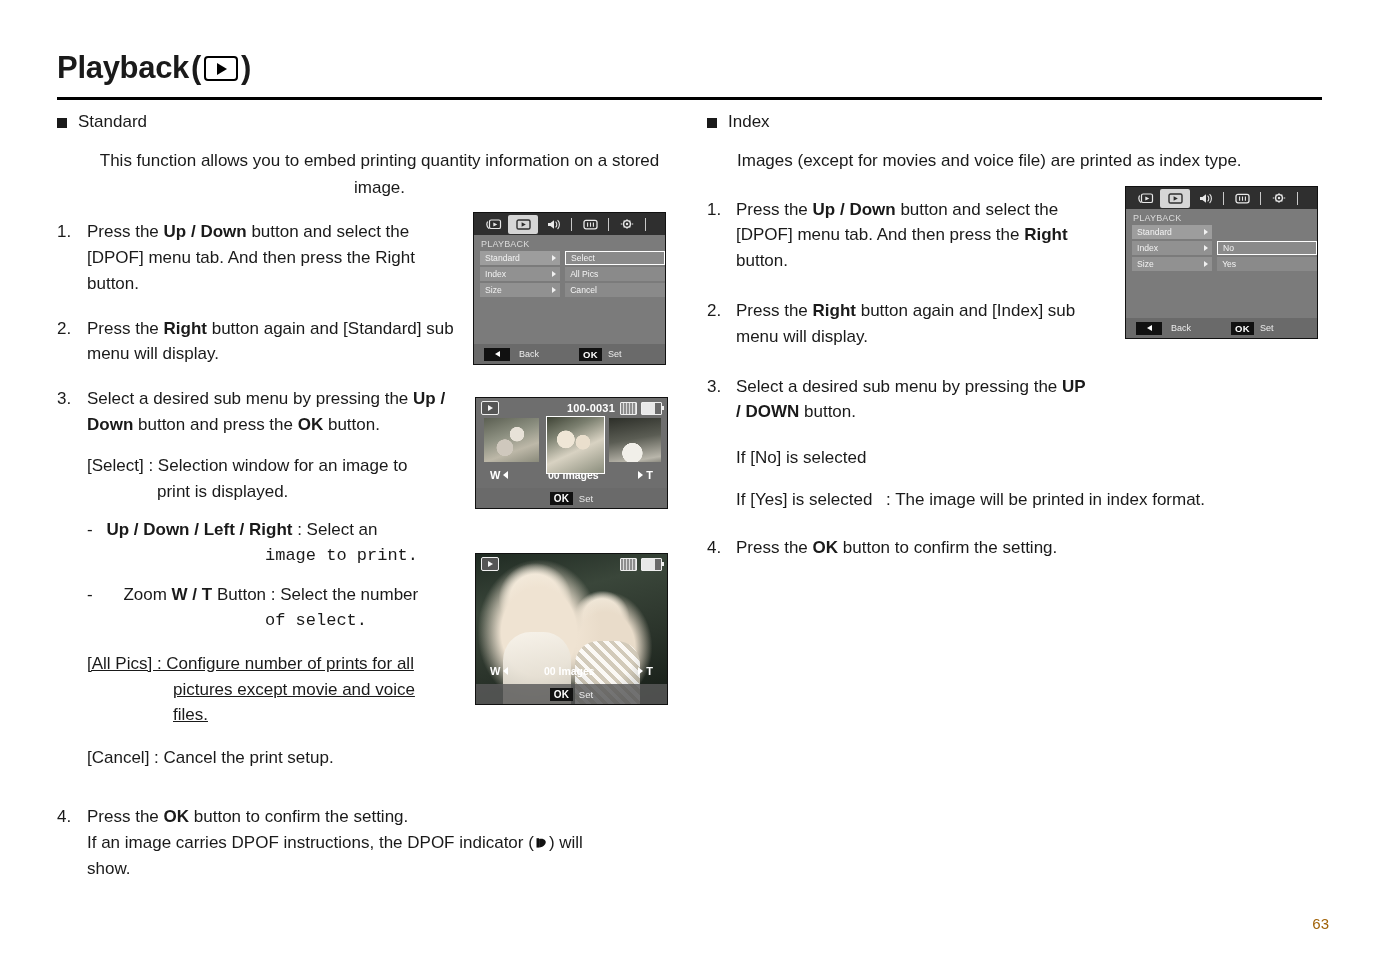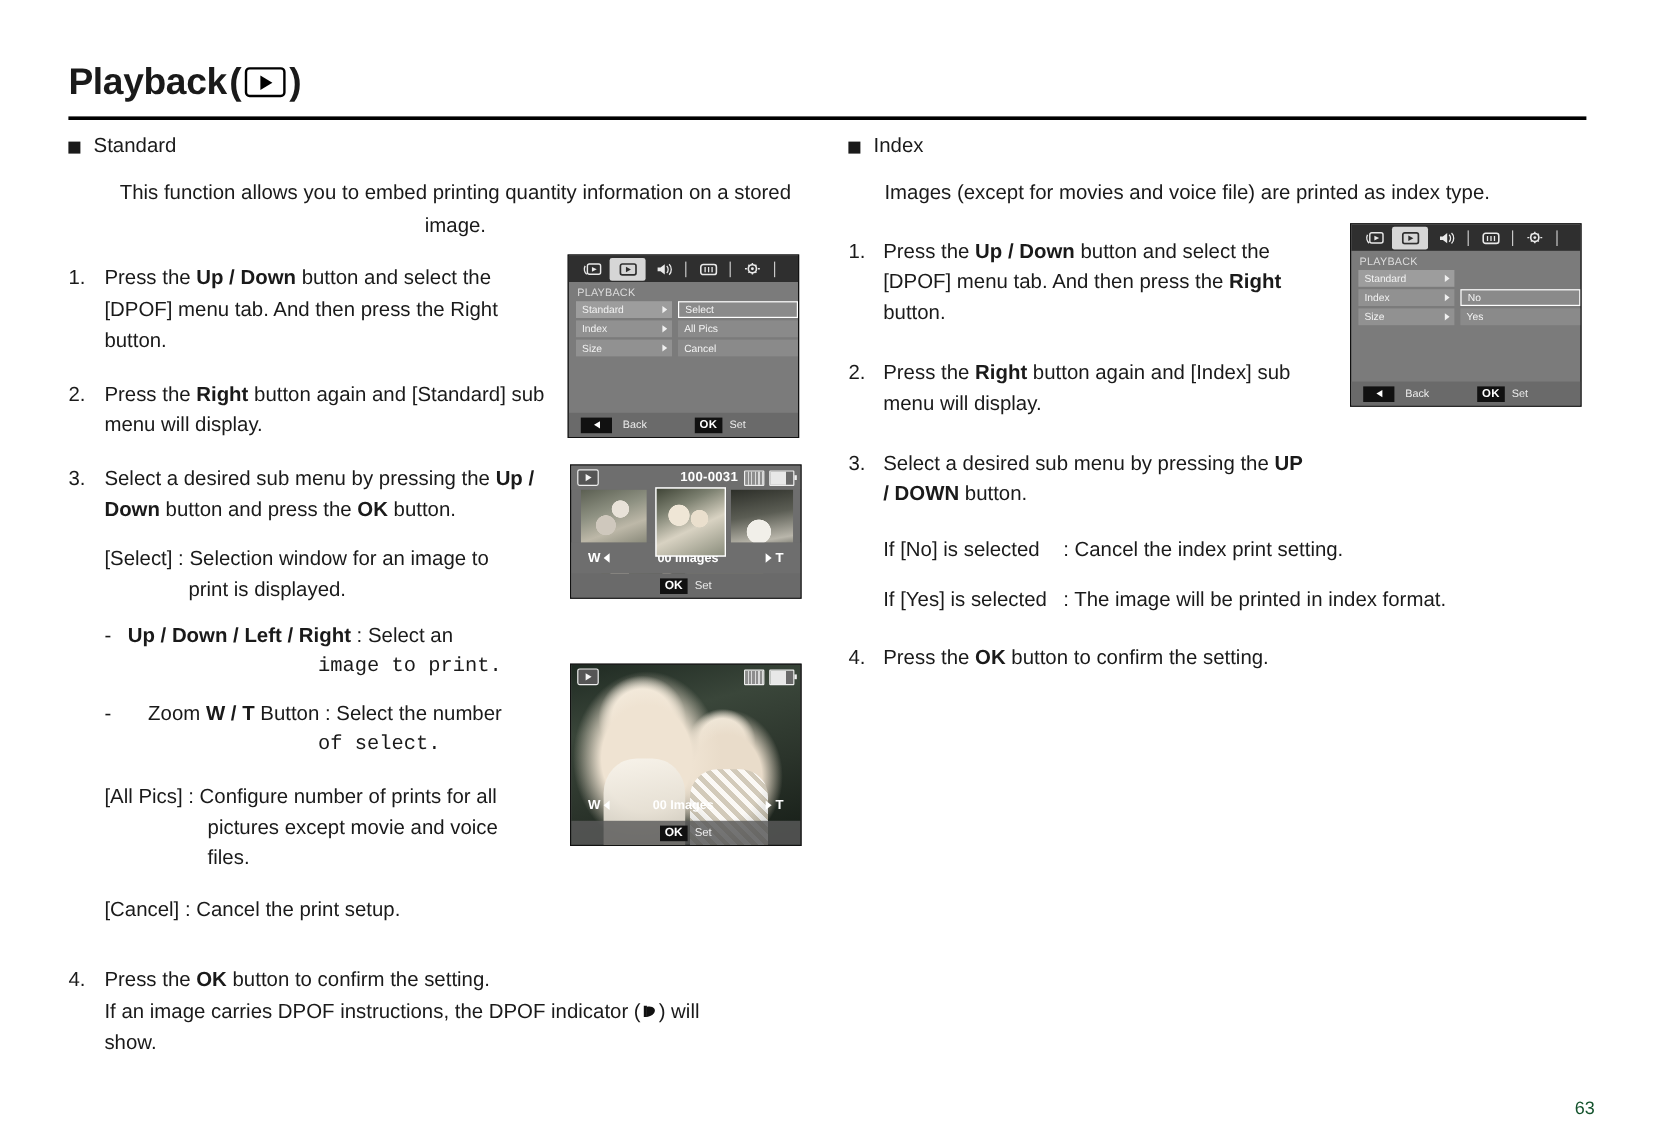--- a/index.html
+++ b/index.html
@@ -119,21 +119,21 @@
     border-top:3.5px solid transparent;border-bottom:3.5px solid transparent;
   }
   .botbar .back{margin-left:9px;}
   .botbar .okbtn{
     margin-left:40px;background:#111;color:#fff;font-weight:bold;font-size:9.5px;
     padding:1px 4px;letter-spacing:.3px;
   }
   .botbar .set{margin-left:6px;}
 
   
-  .lcd.s2{left:475px;top:387px;height:112px;background:#6e6e6e;}
+  .lcd.s2{left:475px;top:397px;height:112px;background:#6e6e6e;}
   .thumb-top{
     height:20px;display:flex;align-items:center;background:#6e6e6e;
     padding:0 5px;font-size:10px;color:#fff;font-weight:bold;
   }
   .pbicon{
     width:16px;height:12px;border:1.4px solid #f0f0f0;border-radius:2px;
     display:flex;align-items:center;justify-content:center;background:#555;
   }
   .pbicon:after{
     content:"";width:0;height:0;border-left:5px solid #f5f5f5;
@@ -194,21 +194,21 @@
   .ov-wt .t{margin-right:14px;display:flex;align-items:center;gap:3px;}
   .ov-wt .t:before{content:"";width:0;height:0;border-left:5px solid transparent;border-top:4px solid transparent;border-bottom:4px solid transparent;box-shadow:none;}
   .ov-wt .t .tri{width:0;height:0;border-left:5px solid #fff;border-top:4px solid transparent;border-bottom:4px solid transparent;}
   .ov-set{
     position:absolute;left:0;bottom:0;width:100%;height:20px;background:rgba(90,90,90,.82);
     display:flex;align-items:center;justify-content:center;font-size:9.5px;color:#eee;z-index:4;
   }
   .ov-set .okbtn{background:#111;color:#fff;font-weight:bold;padding:1px 4px;font-size:10px;}
   .ov-set .set{margin-left:6px;}
 
-  .pageno{position:absolute;right:52px;bottom:22px;font-size:15px;color:#14532d;}
+  .pageno{position:absolute;right:52px;bottom:22px;font-size:15px;color:#a16207;}
 </style>
 </head>
 <body>
 
 <div class="page">
 
   <div class="header">
     <div class="title">
       <span>Playback</span>
       <span>(</span>
@@ -250,21 +250,21 @@
           <b style="margin-left:9px;text-align:right;">Up / Down / Left / Right</b><span> : Select an</span>
           <span class="hang4">image to print.</span>
         </div>
 
         <div class="dash">
           <span>-</span>
           <span style="margin-left:26px;">Zoom </span><b>W / T</b><span> Button : Select the number</span>
           <span class="hang4">of select.</span>
         </div>
 
-        <div class="sub" style="margin-top:17px;">
+        <div class="sub" style="margin-top:17px;text-decoration:underline;">
           <span class="hang">[All Pics] : Configure number of prints for all</span>
           <span class="hang5">pictures except movie and voice</span>
           <span class="hang5">files.</span>
         </div>
 
 
         <div class="sub" style="margin-top:17px;">
           <span class="hang">[Cancel] : Cancel the print setup.</span>
         </div>
       </li>
@@ -301,21 +301,20 @@
       </li>
       <li style="margin-top:24px;max-width:355px;">
         <span class="num">3.</span>
         <span><span>Select a desired sub menu by pressing the </span><b>UP / DOWN</b><span> button.</span></span>
       </li>
     </ol>
 
     <div style="padding-left:29px;margin-top:15px;">
       <div class="ifline">
         <span class="k">If [No] is selected</span>
-        <span>: Cancel the index print setting.</span>
       </div>
       <div class="ifline" style="margin-top:14px;">
         <span class="k">If [Yes] is selected</span>
         <span>: The image will be printed in index format.</span>
       </div>
     </div>
 
     <div style="position:relative;font-size:17px;line-height:1.52;padding-left:29px;margin-top:22px;">
       <span class="num" style="position:absolute;left:0;top:0;">4.</span>
       <span><span>Press the </span><b>OK</b><span> button to confirm the setting.</span></span>

